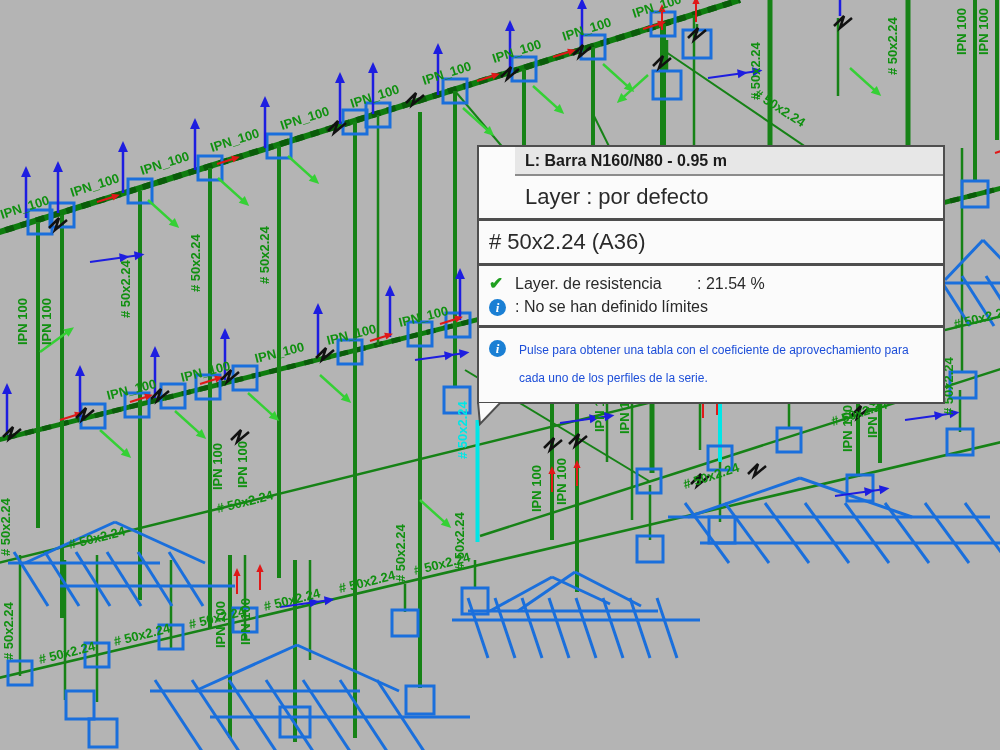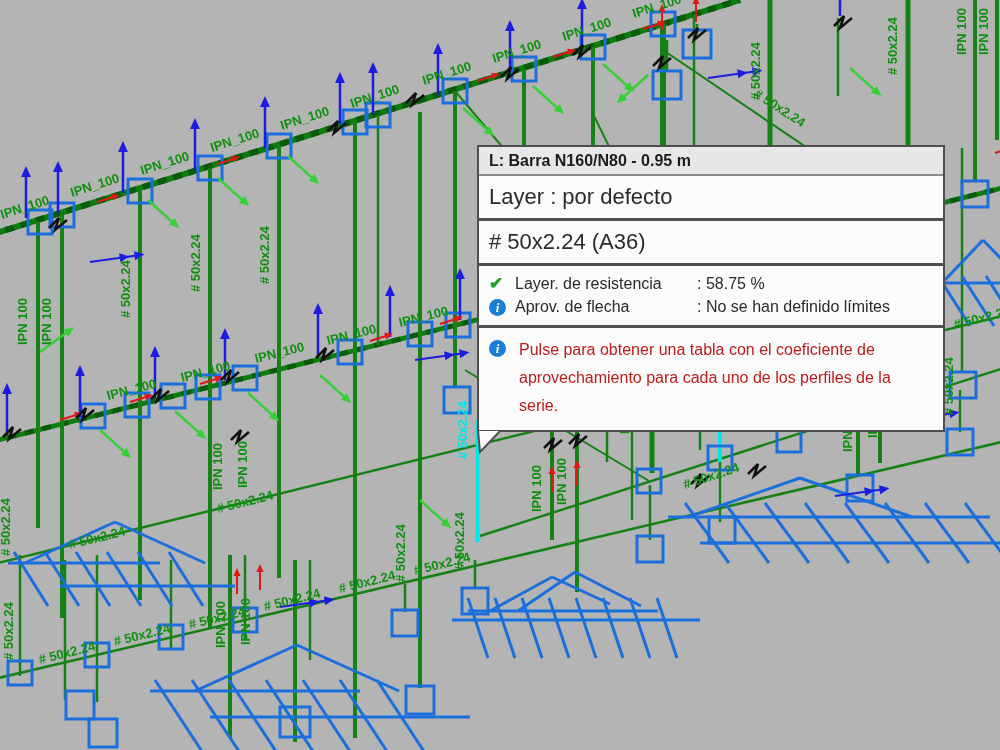--- a/index.html
+++ b/index.html
@@ -3,35 +3,35 @@
 <meta charset="utf-8">
 <style>
   html,body{margin:0;padding:0;}
   body{width:1000px;height:750px;overflow:hidden;font-family:"Liberation Sans",sans-serif;}
   .stage{position:relative;width:1000px;height:750px;background:#b4b4b4;overflow:hidden;}
   svg.scene{position:absolute;left:0;top:0;}
   svg text{font-family:"Liberation Sans",sans-serif;font-weight:bold;}
 
   
   .tip{position:absolute;left:477px;top:146px;width:468px;z-index:5;}
-  .tip-box{background:#fbfbfb;border:2px solid #4e4e4e;margin-top:-1px;}
+  .tip-box{background:#fbfbfb;border:2px solid #4e4e4e;margin-top:-1px;padding-left:36px;}
   .tip-header{background:#e7e7e7;border-bottom:2px solid #8c8c8c;color:#1c1c1c;
     font-size:16px;font-weight:bold;padding:5px 10px 4px 10px;}
   .tip-row{color:#2a2a2a;font-size:22px;padding:8px 10px;}
   .tip-checks{padding:6px 10px 7px 10px;}
   .chk-line{display:flex;align-items:center;font-size:16px;color:#2a2a2a;line-height:23px;}
   .chk-ic{width:26px;flex:0 0 26px;}
   .chk-label{width:182px;flex:0 0 182px;}
   .check-glyph{color:#1fa020;font-weight:bold;font-size:17px;}
   .info-glyph{display:inline-block;width:17px;height:17px;border-radius:50%;background:#1a7fd4;
     color:#fff;font-size:13px;font-weight:bold;text-align:center;line-height:17px;
     font-family:"Liberation Serif",serif;font-style:italic;}
   .tip-note{display:flex;padding:8px 10px 10px 10px;cursor:pointer;}
   .tip-note .note-ic{flex:0 0 30px;padding-top:3px;}
-  .note-text{color:#b91c1c;font-size:16px;line-height:28px;width:412px;}
+  .note-text{color:#1d4ed8;font-size:12px;line-height:28px;width:412px;}
   .tail{position:absolute;left:0px;top:100%;margin-top:-2px;}
 </style>
 </head>
 <body>
 
 <div class="stage">
   <svg class="scene" id="scene" width="1000" height="750" viewBox="0 0 1000 750">
       <g>
         <line x1="-10" y1="565" x2="1010" y2="314" stroke="#168216" stroke-width="2.5"></line>
         <line x1="-10" y1="680" x2="1010" y2="440" stroke="#168216" stroke-width="2.5"></line>
@@ -410,25 +410,24 @@
   <div class="tip">
     <div class="tip-box">
       <div class="tip-header">L: Barra N160/N80 - 0.95 m</div>
       <div class="tip-row">Layer : por defecto</div>
     </div>
     <div class="tip-box tip-row"># 50x2.24 (A36)</div>
     <div class="tip-box tip-checks">
       <div class="chk-line">
         <span class="chk-ic"><span class="check-glyph">✔</span></span>
         <span class="chk-label">Layer. de resistencia</span>
-        <span>: 58.75 %</span>
+        <span>: 21.54 %</span>
       </div>
       <div class="chk-line">
         <span class="chk-ic"><span class="info-glyph">i</span></span>
-        <span class="chk-label">Aprov. de flecha</span>
         <span>: No se han definido límites</span>
       </div>
     </div>
     <div class="tip-box tip-note">
       <span class="note-ic"><span class="info-glyph">i</span></span>
       <span class="note-text">Pulse para obtener una tabla con el coeficiente de aprovechamiento para cada uno de los perfiles de la serie.</span>
     </div>
     <svg class="tail" width="26" height="24">
       <polygon points="1,0 24,0 3,22" fill="#fbfbfb" stroke="#4e4e4e" stroke-width="2"></polygon>
     </svg>

